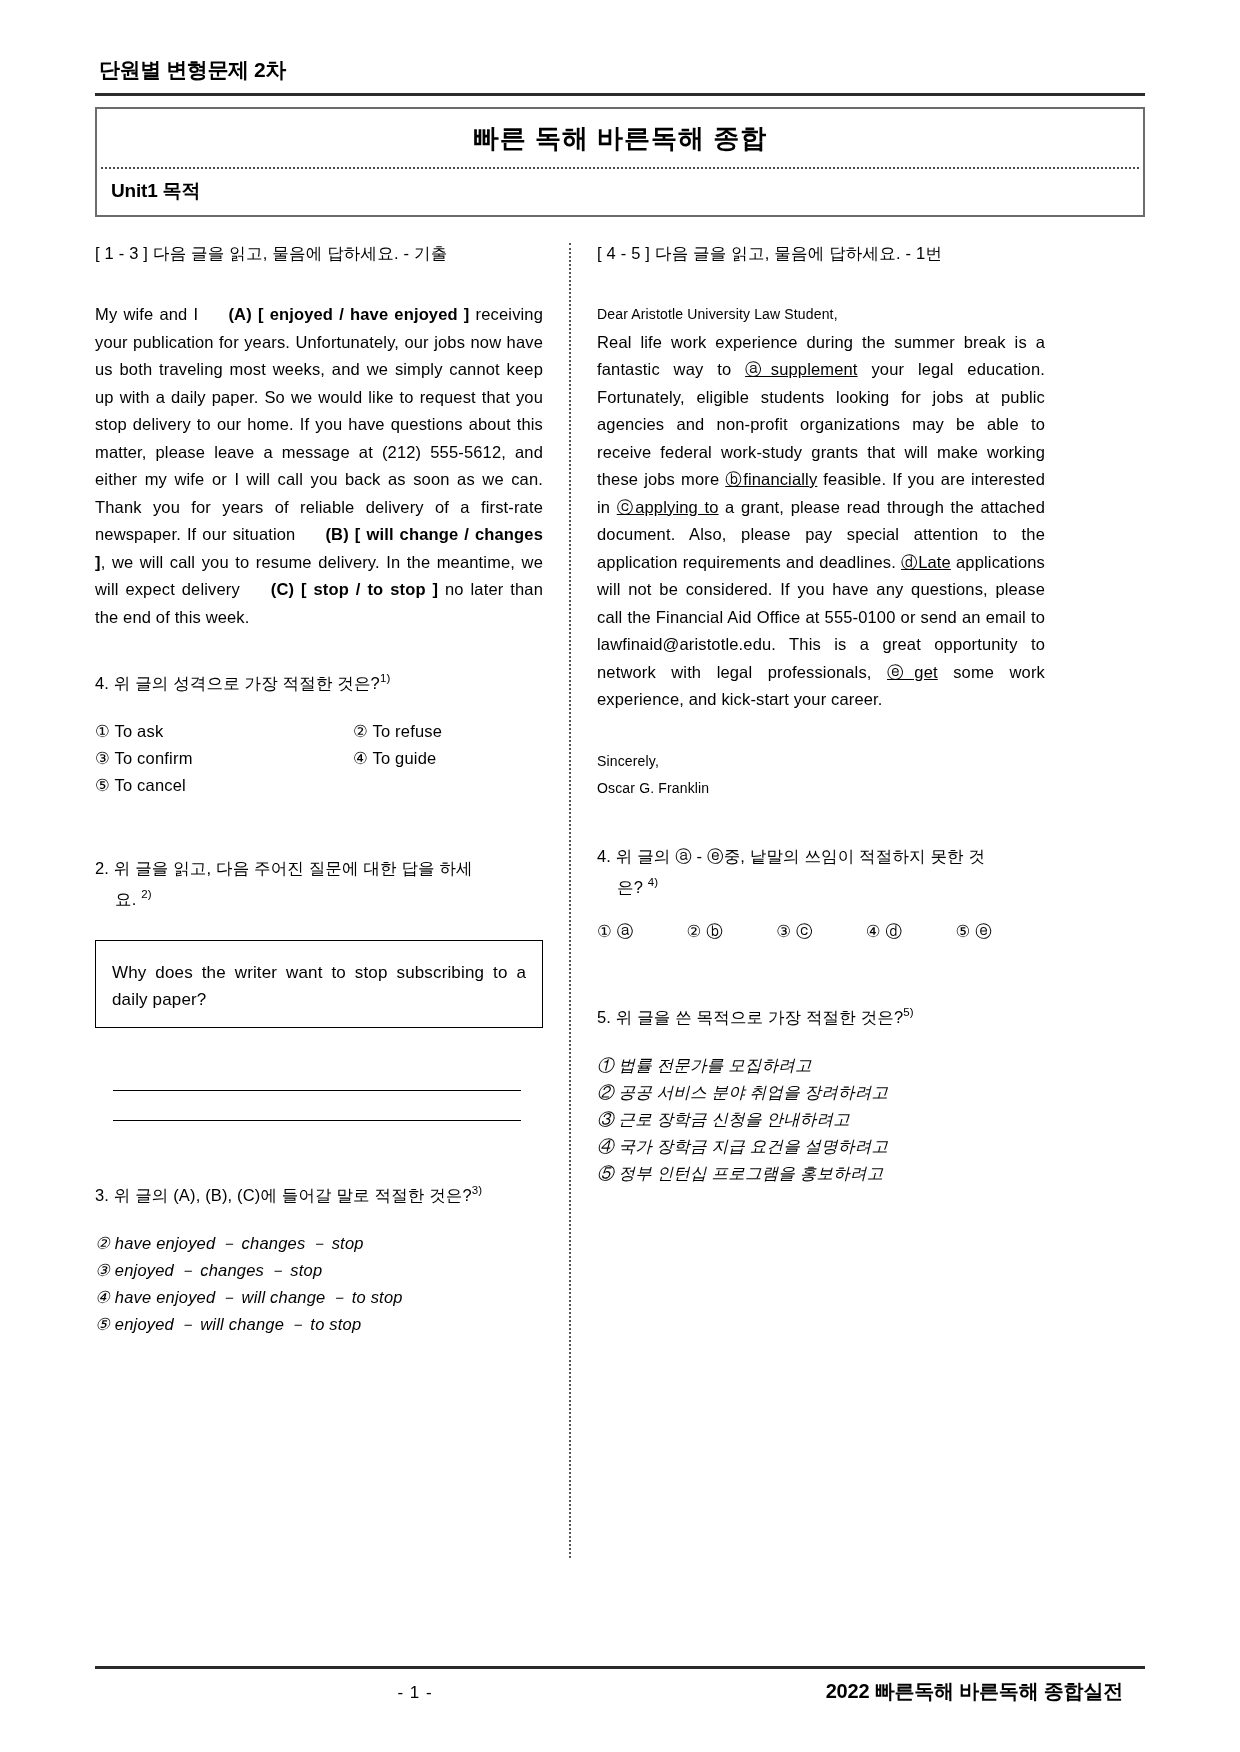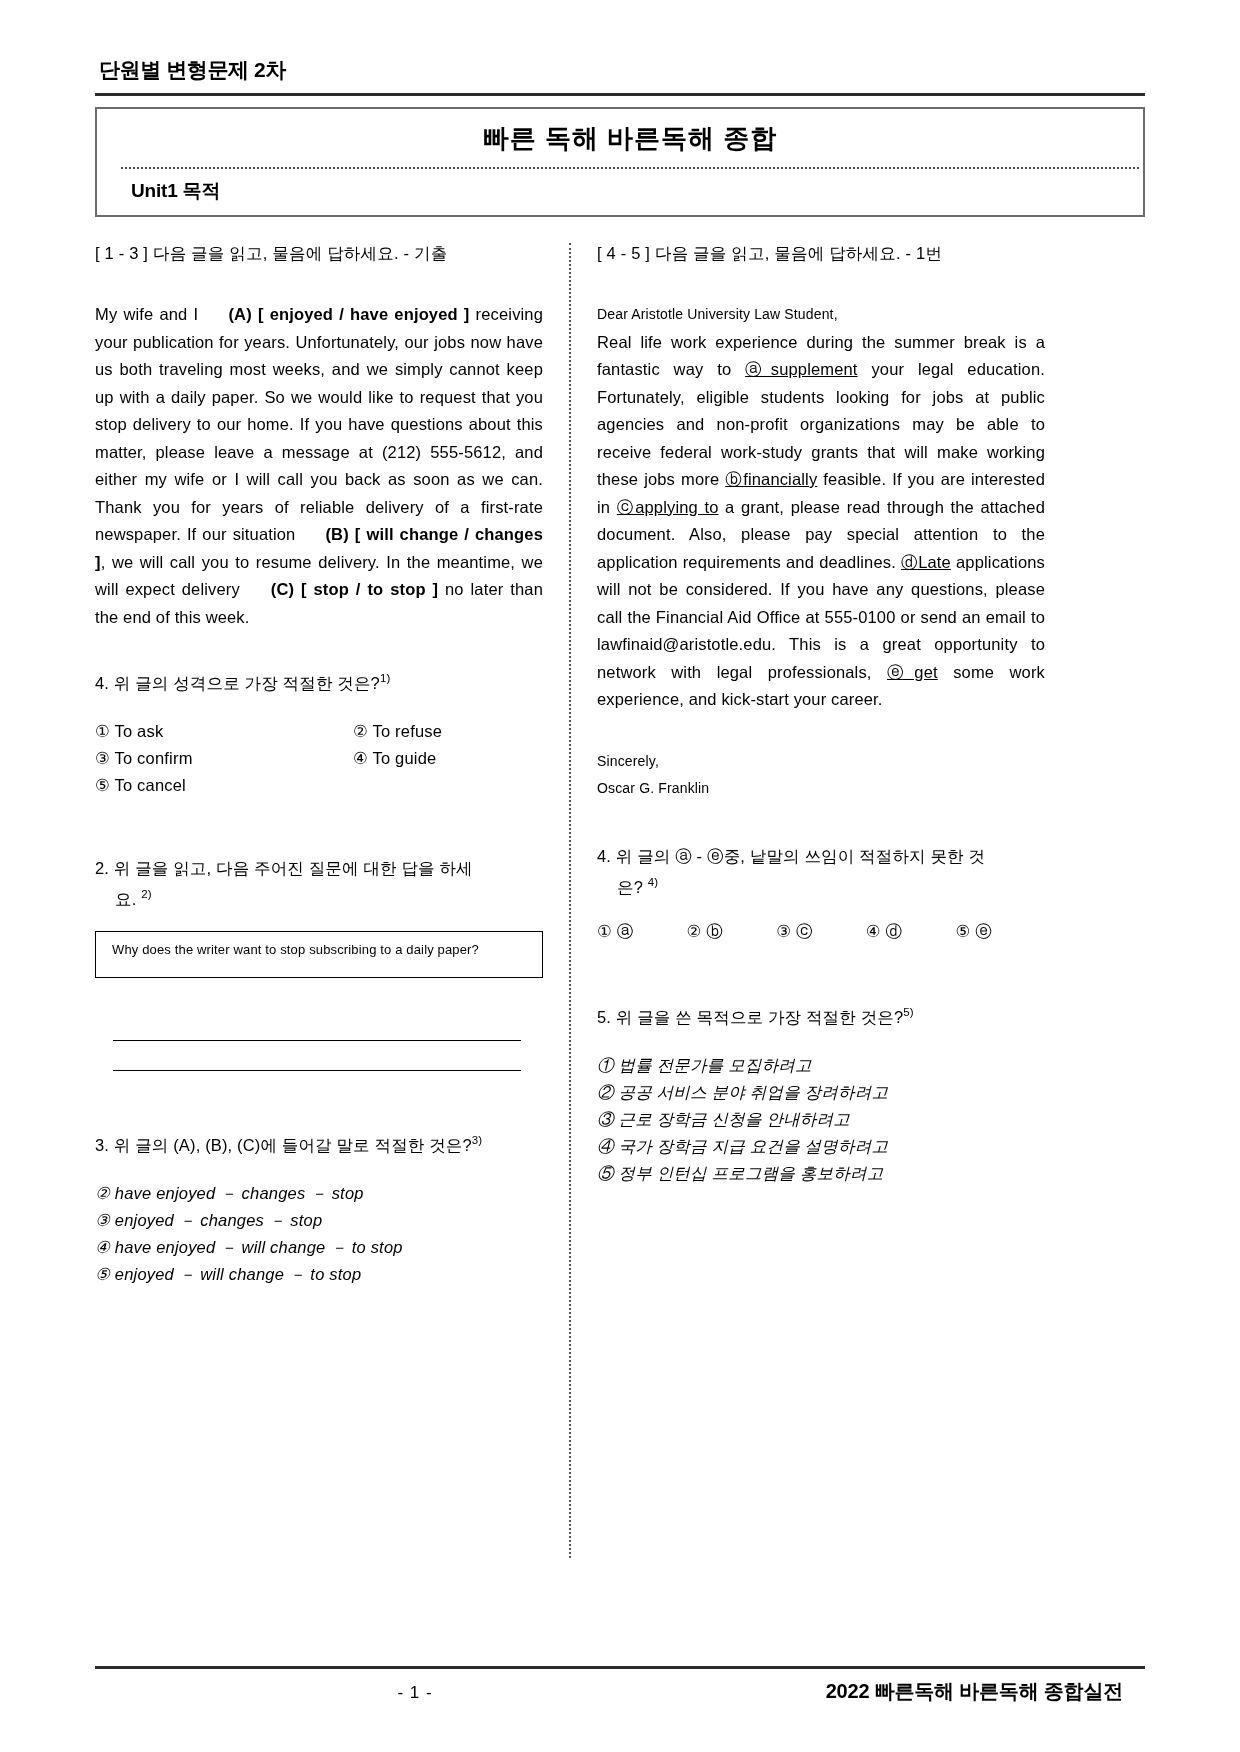--- a/index.html
+++ b/index.html
@@ -32,21 +32,20 @@
     padding-left: 4px;
     padding-bottom: 9px;
   }
   .header-rule {
     border-bottom: 3.5px solid #2b2b2b;
     margin: 0 0 11px 0;
   }
   .title-box {
     border: 2.5px solid #6b6b6b;
     box-sizing: border-box;
-    padding-left: 20px;
   }
   .title-main {
     text-align: center;
     font-size: 26px;
     font-weight: bold;
     letter-spacing: 1px;
     padding: 12px 0 11px 0;
   }
   .title-divider {
     border-top: 2px dotted #4a4a4a;
@@ -129,26 +128,26 @@
     margin-top: 22px;
     font-size: 16.5px;
     display: flex;
     letter-spacing: 0.2px;
   }
   .opts-inline span { width: 98px; }
 
   .answer-box {
     border: 1.6px solid #000;
     box-sizing: border-box;
-    padding: 4px 16px 14px 16px;
-    font-size: 13px;
+    padding: 18px 16px 14px 16px;
+    font-size: 17px;
     line-height: 27px;
     text-align: justify;
     letter-spacing: 0.15px;
-    margin-top: 20px;
+    margin-top: 29px;
   }
   .write-lines {
     margin: 33px 0 0 18px;
     width: 408px;
   }
   .write-lines div {
     border-bottom: 1.5px solid #000;
     height: 29px;
   }
 

